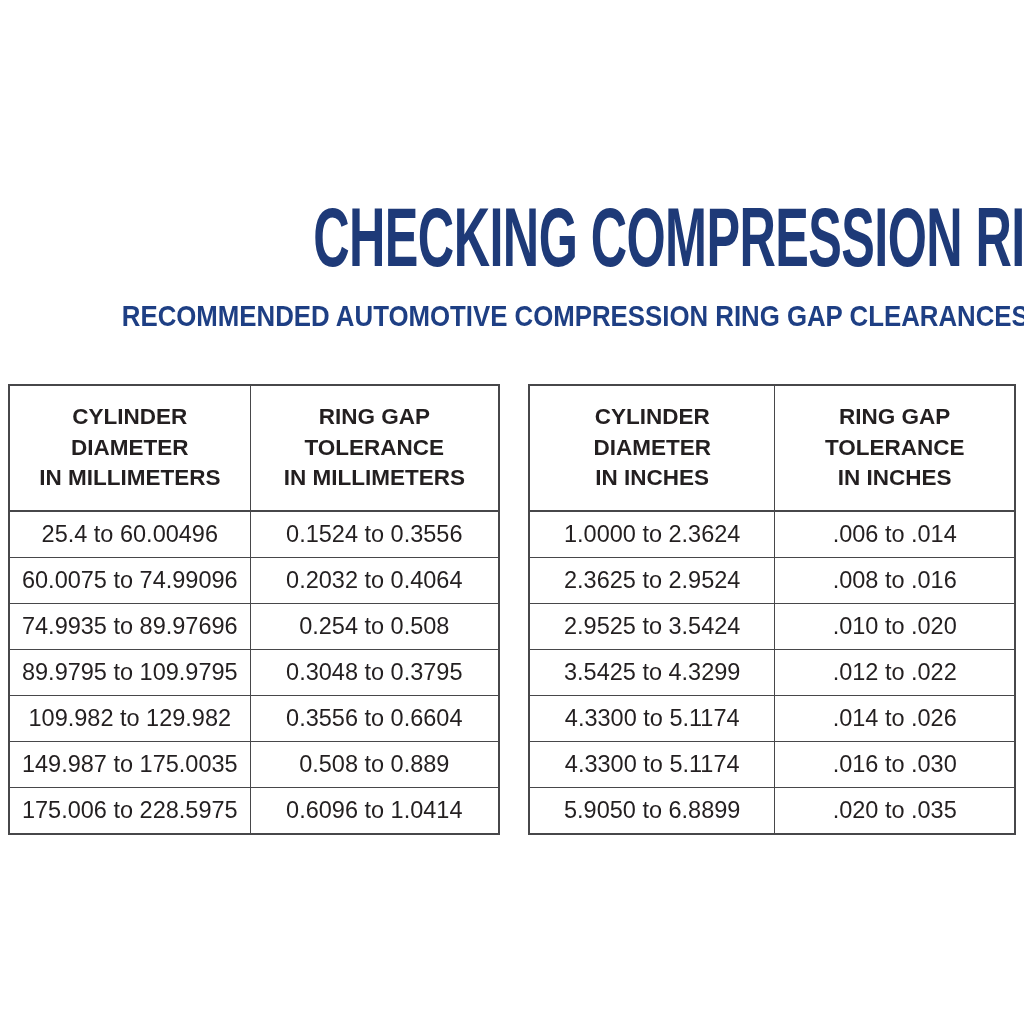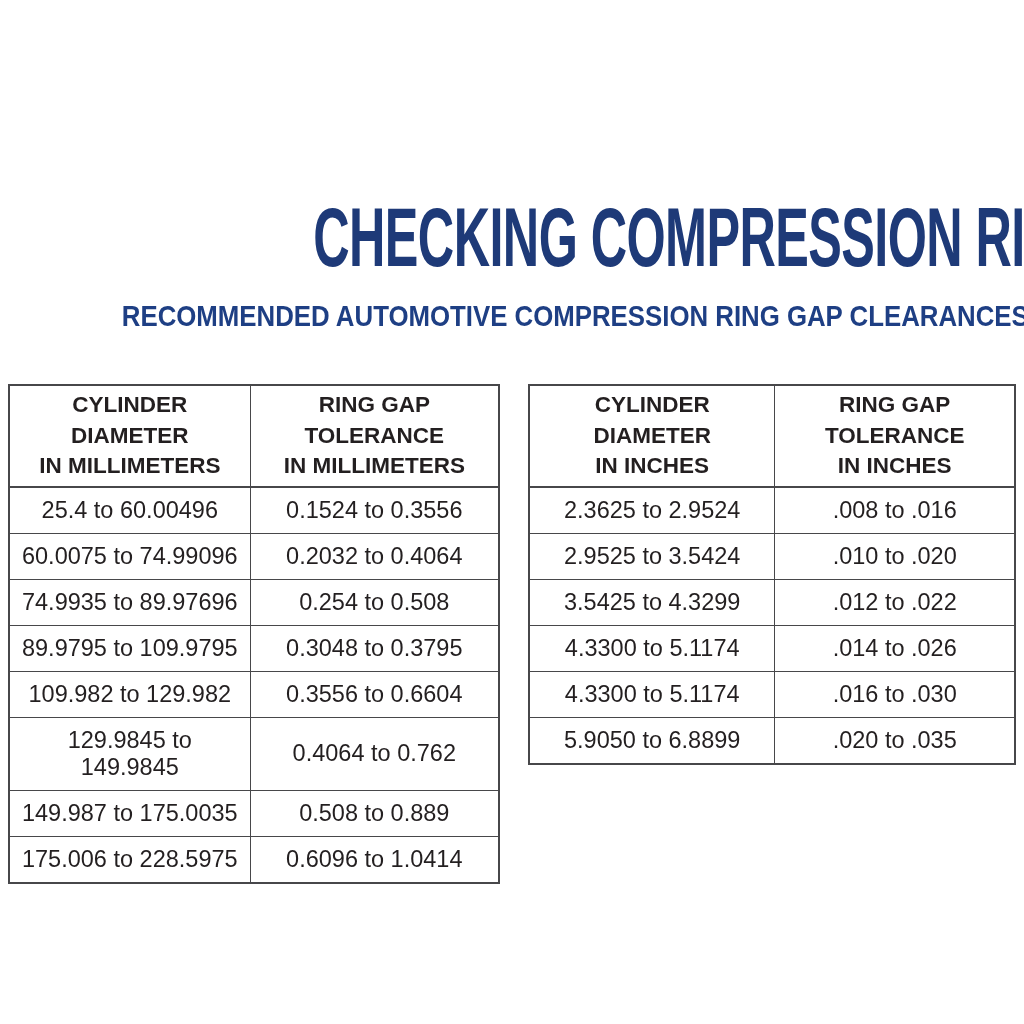--- a/index.html
+++ b/index.html
@@ -17,21 +17,21 @@
               white-space:nowrap; transform:scaleX(0.86); transform-origin:50% 50%;
               color:#1e3f84; }
 
   .tables { position:absolute; top:384px; left:0; width:1024px; }
   table { position:absolute; top:0; border-collapse:collapse; table-layout:fixed;
           background:#ffffff; color:#231f20; }
   #table-mm { left:8px;   width:492px; }
   #table-in { left:528px; width:488px; }
   table { border:2.2px solid #47474a; }
   th, td { border:1.6px solid #47474a; text-align:center; vertical-align:middle; }
-  th { padding:4px 0; font-size:22.5px; font-weight:bold; line-height:30.5px; }
+  th { padding:16px 0; font-size:22.5px; font-weight:bold; line-height:30.5px; }
   thead th { border-bottom-width:2px; }
   td { height:37px; font-size:23.5px; font-weight:normal; padding:9px; }
   #table-mm col.c1 { width:49.2%; } #table-mm col.c2 { width:50.8%; }
   #table-in col.c1 { width:50.6%; } #table-in col.c2 { width:49.4%; }
 </style>
 </head>
 <body>
 
 <div class="page">
 
@@ -79,24 +79,20 @@
           </tr>
           <tr>
             <td>89.9795 to 109.9795</td>
             <td>0.3048 to 0.3795</td>
           </tr>
           <tr>
             <td>109.982 to 129.982</td>
             <td>0.3556 to 0.6604</td>
           </tr>
           <tr>
-            <td>129.9845 to 149.9845</td>
-            <td>0.4064 to 0.762</td>
-          </tr>
-          <tr>
             <td>149.987 to 175.0035</td>
             <td>0.508 to 0.889</td>
           </tr>
           <tr>
             <td>175.006 to 228.5975</td>
             <td>0.6096 to 1.0414</td>
           </tr>
         </tbody>
     </table>
 
@@ -114,20 +110,24 @@
           </th>
           <th>
             <div>RING GAP</div>
             <div>TOLERANCE</div>
             <div>IN INCHES</div>
           </th>
         </tr>
       </thead>
       <tbody>
           <tr>
+            <td>1.0000 to 2.3624</td>
+            <td>.006 to .014</td>
+          </tr>
+          <tr>
             <td>2.3625 to 2.9524</td>
             <td>.008 to .016</td>
           </tr>
           <tr>
             <td>2.9525 to 3.5424</td>
             <td>.010 to .020</td>
           </tr>
           <tr>
             <td>3.5425 to 4.3299</td>
             <td>.012 to .022</td>

